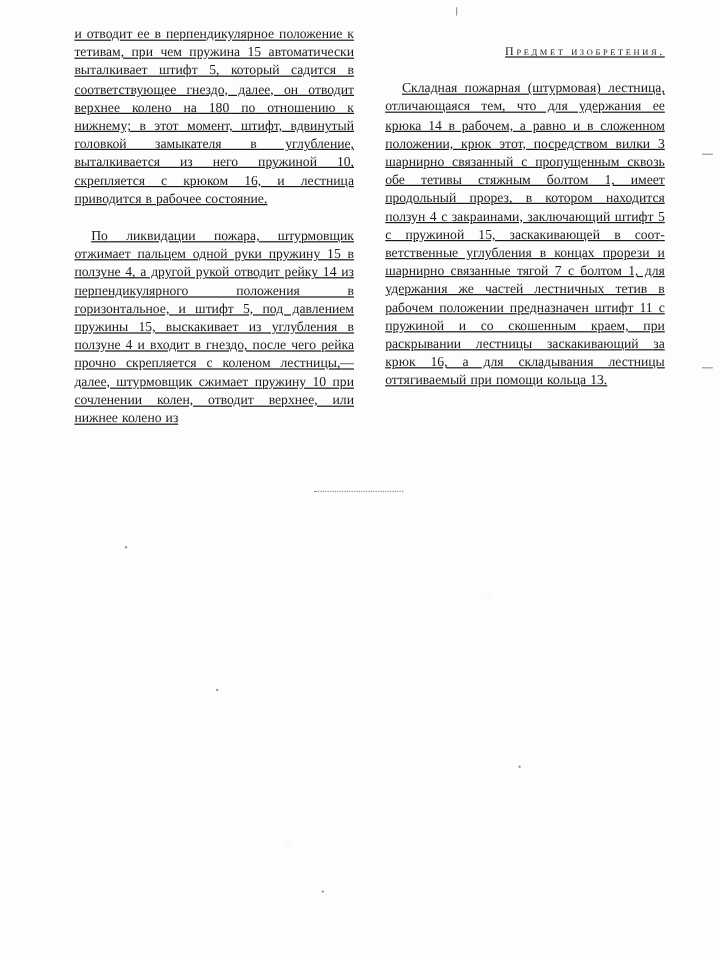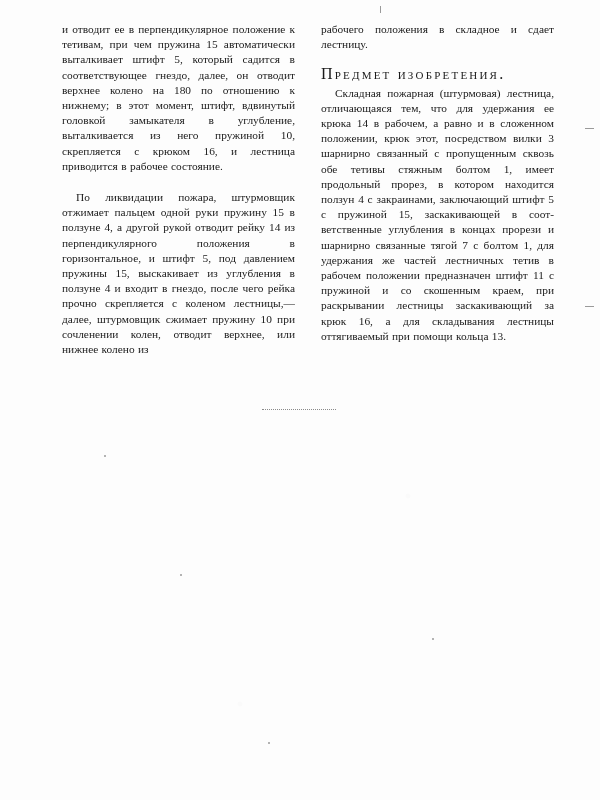--- a/index.html
+++ b/index.html
@@ -42,41 +42,42 @@
     display: flex;
     gap: 26px;
   }
 
   .col {
     width: 238px;
     font-size: 11.4px;
     line-height: 15.2px;
     text-align: justify;
     text-justify: inter-word;
+    text-decoration: underline;
   }
 
   .col p {
     margin: 0;
     text-align: justify;
     text-align-last: left;
     word-spacing: 0.5px;
   }
 
   .col p.indent {
     text-indent: 14px;
   }
 
   .col p + p {
     margin-top: 16px;
   }
 
   .section-heading {
-    margin: 14px 0 4px 0;
-    text-align: left;
-    font-size: 16px;
+    margin: 14px 0 16px 0;
+    text-align: right;
+    font-size: 10px;
     letter-spacing: 2.2px;
     font-variant: small-caps;
   }
 
   
   .divider {
     position: absolute;
     left: 262px;
     top: 409px;
     width: 74px;
@@ -126,21 +127,20 @@
   <div class="mark dot-d"></div>
 
   <div class="columns">
 
     <div class="col">
       <p>и отводит ее в перпендикулярное по­ложение к тетивам, при чем пружина 15 автоматически выталкивает штифт 5, который садится в соответ­ствующее гнездо, далее, он отводит верхнее колено на 180 по отношению к нижнему; в этот момент, штифт, вдвинутый головкой замыкателя в углу­бление, выталкивается из него пружи­ной 10, скрепляется с крюком 16, и лестница приводится в рабочее со­стояние.</p>
       <p class="indent">По ликвидации пожара, штурмовщик отжимает пальцем одной руки пружи­ну 15 в ползуне 4, а другой рукой отводит рейку 14 из перпендикуляр­ного положения в горизонтальное, и штифт 5, под давлением пружины 15, выскакивает из углубления в ползуне 4 и входит в гнездо, после чего рейка прочно скрепляется с коленом лестни­цы,—далее, штурмовщик сжимает пружи­ну 10 при сочленении колен, отво­дит верхнее, или нижнее колено из</p>
     </div>
 
     <div class="col">
-      <p>рабочего положения в складное и сдает лестницу.</p>
       <div class="section-heading">Предмет изобретения.</div>
       <p class="indent">Складная пожарная (штурмовая) лест­ница, отличающаяся тем, что для удержа­ния ее крюка 14 в рабочем, а равно и в сложенном положении, крюк этот, посред­ством вилки 3 шарнирно связанный с пропущенным сквозь обе тетивы стяж­ным болтом 1, имеет продольный про­рез, в котором находится ползун 4 с закраинами, заключающий штифт 5 с пружиной 15, заскакивающей в соот­ветственные углубления в концах про­рези и шарнирно связанные тягой 7 с болтом 1, для удержания же частей лестничных тетив в рабочем положении предназначен штифт 11 с пружиной и со скошенным краем, при раскрывании лестницы заскакивающий за крюк 16, а для складывания лестницы оттягивае­мый при помощи кольца 13.</p>
     </div>
 
   </div>
 
   <div class="divider"></div>
 </div>
 
 </body></html>

